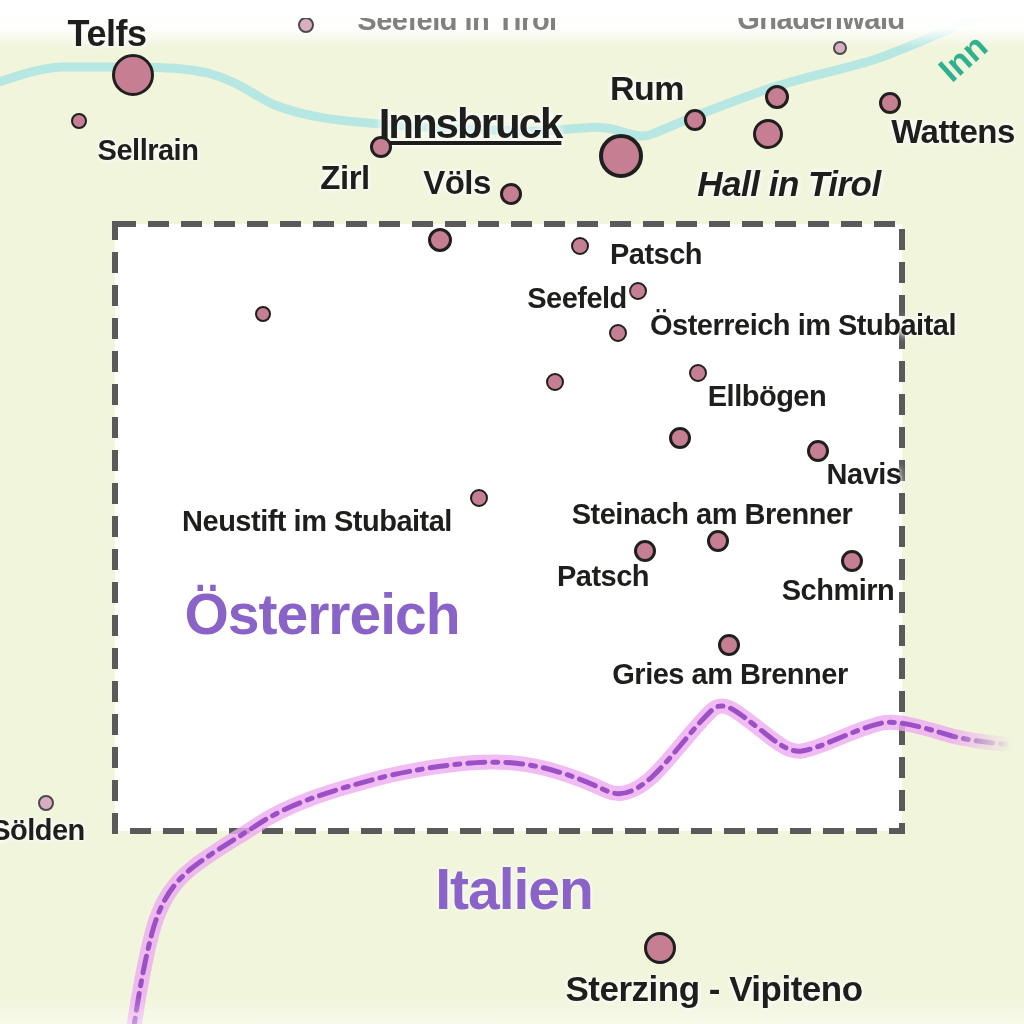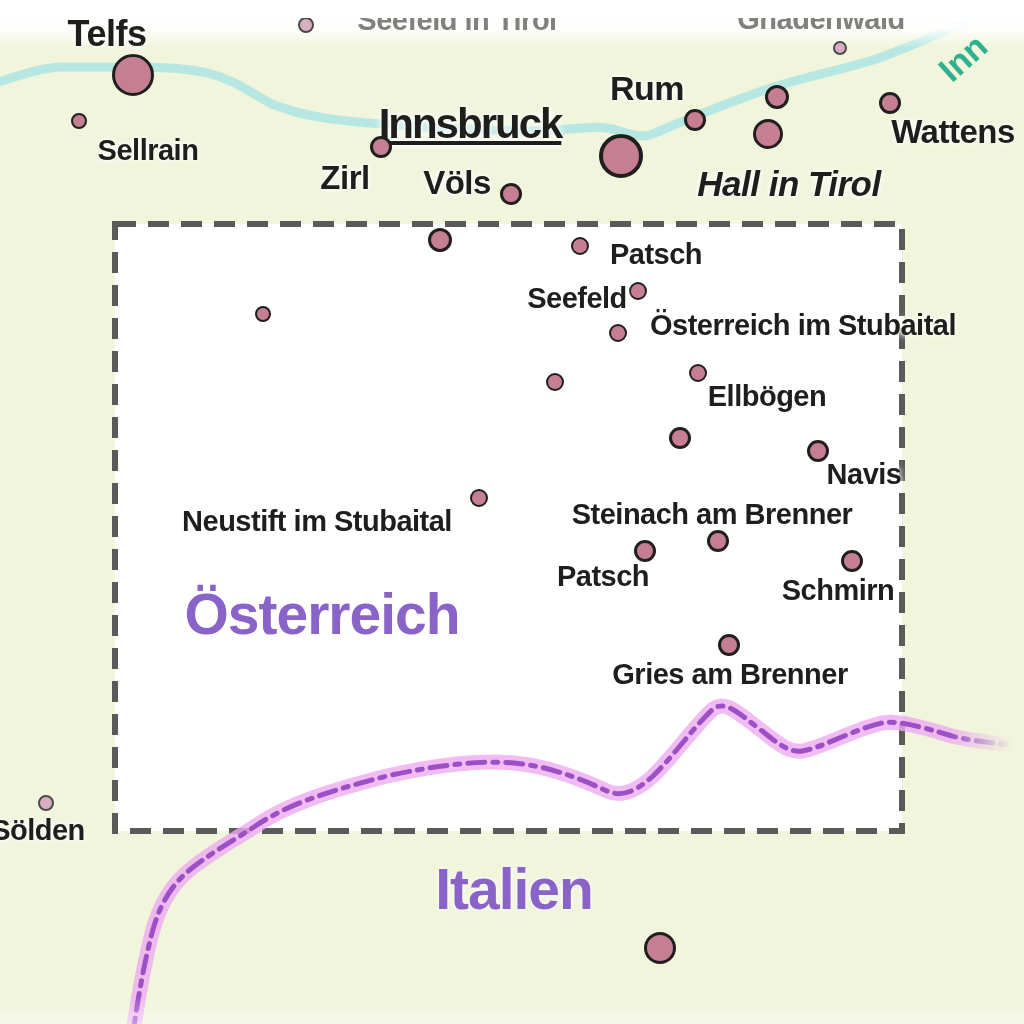--- a/index.html
+++ b/index.html
@@ -109,17 +109,18 @@
       <div class="town-label" style="left: 712px; top: 496px; font-size: 29px;">Steinach am Brenner</div>
       <div class="dot" style="left: 645px; top: 533px; height: 22px; width: 22px; border-width: 3px;"></div>
       <div class="town-label" style="left: 603px; top: 558px; font-size: 29px;">Patsch</div>
       <div class="dot" style="left: 852px; top: 543px; height: 22px; width: 22px; border-width: 3px;"></div>
       <div class="town-label" style="left: 838px; top: 572px; font-size: 29px;">Schmirn</div>
       <div class="dot" style="left: 729px; top: 627px; height: 22px; width: 22px; border-width: 3px;"></div>
       <div class="town-label" style="left: 730px; top: 656px; font-size: 29px;">Gries am Brenner</div>
       <div class="dot light" style="left: 46px; top: 785px; height: 16px; width: 16px; border-width: 2.5px;"></div>
       <div class="town-label" style="left: 38px; top: 812px; font-size: 29px;">Sölden</div>
       <div class="dot" style="left: 660px; top: 930px; height: 32px; width: 32px; border-width: 3.5px;"></div>
+      <div class="town-label" style="left: 714px; top: 971px; font-size: 35px;">Sterzing - Vipiteno</div>
       <div class="country-label" style="left: 322px; top: 596px; font-size: 57px;">Österreich</div>
       <div class="country-label" style="left: 514px; top: 871px; font-size: 57px;">Italien</div>
       <div class="river-label" style="left: 963px; top: 40px; font-size: 34px; transform: translate(-50%, -50%) rotate(-42deg);">Inn</div>
     </div>
 </div>
 
 </body></html>

